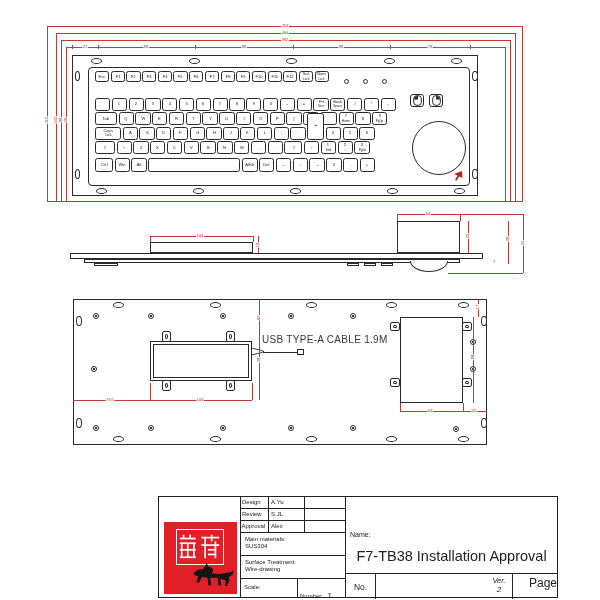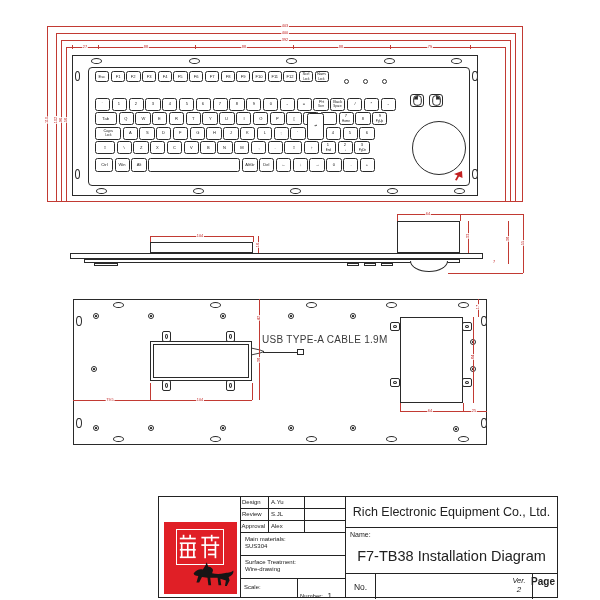--- a/index.html
+++ b/index.html
@@ -591,31 +591,30 @@
       <div class="cell" style="left:0;top:82px;width:100%;height:19px;">
         <div class="cell br lbl" style="left:0;top:0;width:57px;height:100%;padding:5px 3px;">Scale:</div>
         <div class="cell" style="left:57px;top:0;width:48px;height:100%;padding:5px 2px;">
           <span class="lbl">Number:</span>
           <span class="lbl" style="font-size:8px;">1</span>
         </div>
       </div>
     </div>
 
     <div class="cell" style="left:187px;top:0;width:211px;height:100%;">
-      <div class="cell bb ctr" style="left:0;top:0;width:100%;height:31px;font-size:12.5px;">Rich Electronic Equipment Co., Ltd.</div>
       <div class="cell bb" style="left:0;top:31px;width:100%;height:46px;">
         <div class="abs" style="left:4px;top:3px;font-size:7px;">Name:</div>
-        <div class="abs ctr" style="left:0;top:13px;width:100%;height:30px;font-size:14.5px;">F7-TB38 Installation Diagram</div>
+        <div class="abs ctr" style="left:0;top:13px;width:100%;height:30px;font-size:14.5px;">F7-TB38 Installation Approval</div>
       </div>
       <div class="cell" style="left:0;top:77px;width:100%;height:25px;">
         <div class="cell br ctr" style="left:0;top:0;width:30px;height:100%;font-size:8.5px;">No.</div>
-        <div class="cell br" style="left:160px;top:0;width:27px;height:100%;text-align:center;font-style:italic;">
+        <div class="cell br" style="left:140px;top:0;width:27px;height:100%;text-align:center;font-style:italic;">
           <div style="font-size:7.5px;padding-top:2px;">Ver.</div>
           <div style="font-size:8px;">2</div>
         </div>
         <div class="cell" style="left:183px;top:0;width:28px;height:100%;text-align:center;">
-          <div style="font-size:10px;padding-top:2px;font-weight:bold;">Page</div>
+          <div style="font-size:12px;padding-top:2px;">Page</div>
           <div style="font-size:8px;"></div>
         </div>
       </div>
     </div>
   </div>
 </div>
 
 </body></html>

